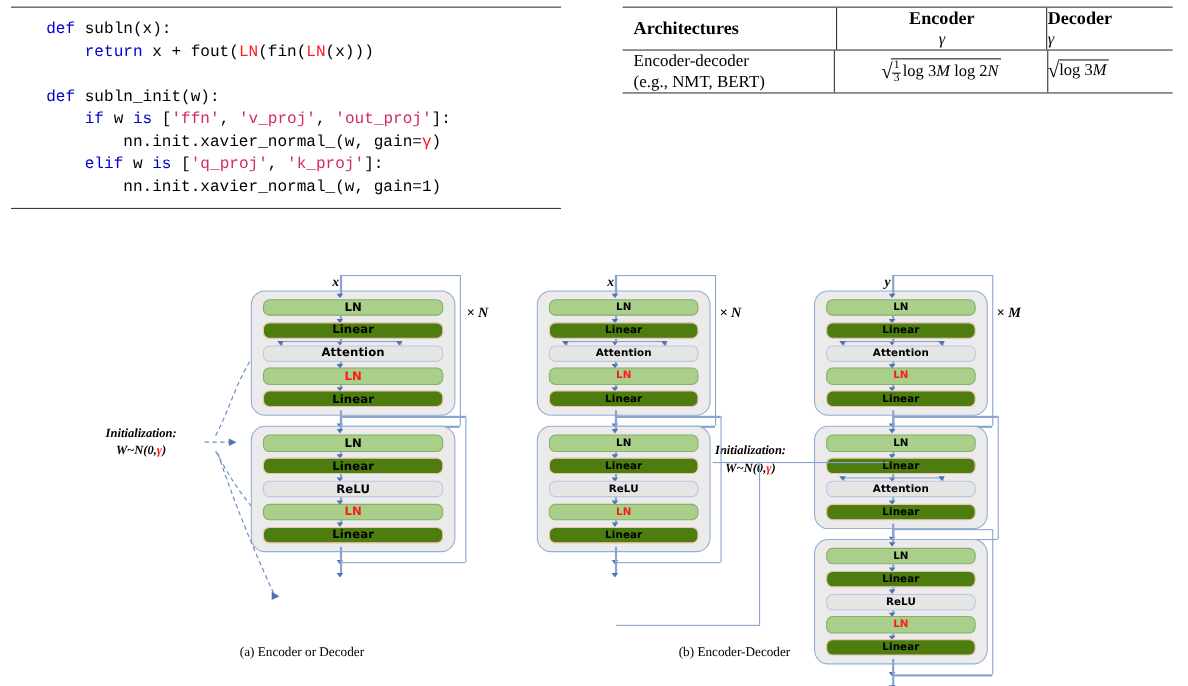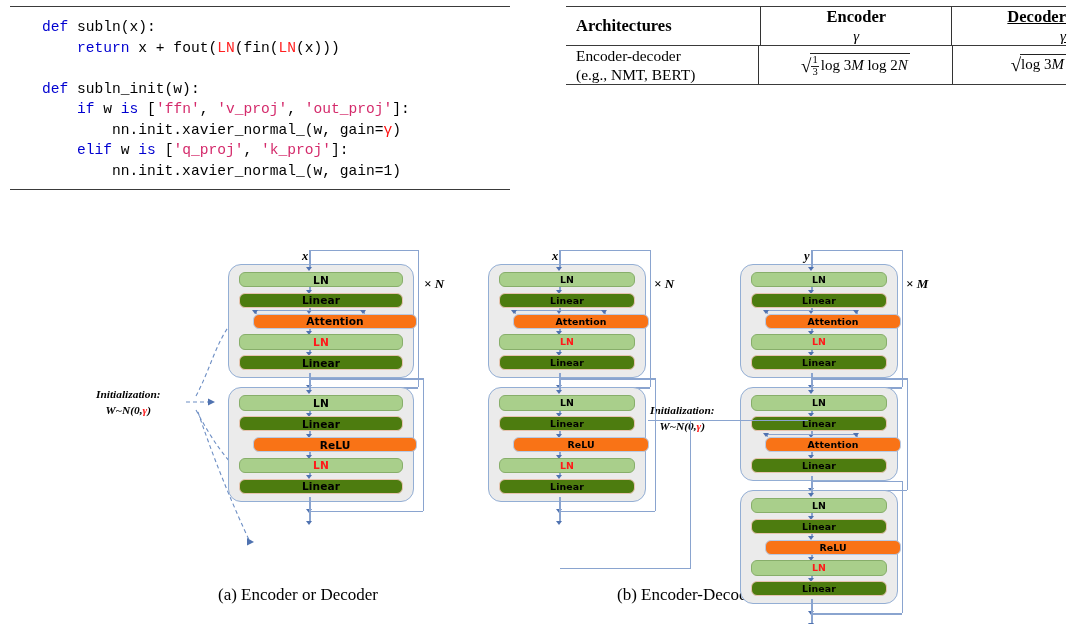--- a/index.html
+++ b/index.html
@@ -36,21 +36,21 @@
   }
   table.arch{
     border-collapse:collapse;
     width:100%;
     font-size:15.4px;
   }
   table.arch td{ padding:0; vertical-align:middle; }
   .hdr-row td{ padding:5px 0 6px 0; }
   .col-arch{ width:188px; padding-left:10px !important; }
   .col-enc{ width:196px; text-align:center; border-left:1.1px solid #333; }
-  .col-dec{ width:116px; text-align:right; border-left:1.1px solid #333;text-decoration:underline; }
+  .col-dec{ width:116px; text-align:left; border-left:1.1px solid #333; }
   .hdr-name{ font-weight:bold; font-size:16.5px; }
   .hdr-sub{ font-size:15px; font-style:italic; font-family:"Liberation Serif",serif;}
   .body-row td{ padding:2px 0; }
   .body-row .col-arch{ line-height:19px; }
   .archname{ display:block; }
   .dash{ font-size:15px; }
 
   
   .mathi{ font-style:italic; }
   .sqrt{ display:inline-block; white-space:nowrap; position:relative; font-size:15px;}
@@ -91,21 +91,21 @@
     border:1.1px solid #9db6d6;
     font-family:"DejaVu Sans","Liberation Sans",sans-serif;
     font-weight:bold;
     text-align:center;
     color:#000;
     display:flex; align-items:center; justify-content:center;
     letter-spacing:0.1px;
   }
   .blk.ln{ background:#a9cf8b; border-color:#87ae6a; }
   .blk.lin{ background:#4d7c0f; border-color:#e7c3b0; }
-  .blk.act{ background:#f97316; border-color:#b7c9e4;margin-left:14px; }
+  .blk.act{ background:#e5e5e5; border-color:#b7c9e4; }
   .blk .redtxt{ color:#ff1a1a; }
 
   
   .vline{ position:absolute; background:#8aa4cf; width:1.3px; }
   .hline{ position:absolute; background:#8aa4cf; height:1.3px; }
   .arw{ position:absolute; width:0;height:0;
         border-left:3.2px solid transparent; border-right:3.2px solid transparent;
         border-top:4.4px solid #4f72b0; }
 
   .lbl{
@@ -118,21 +118,21 @@
   .lbl.rep{ font-size:13px; }
   .init-note{
     position:absolute;
     font-family:"Liberation Serif",serif;
     font-style:italic; font-weight:bold; font-size:11.4px;
     line-height:16px; text-align:center; white-space:nowrap;
   }
   .init-note .g{ color:#ff1a1a; }
   .caption{
     position:absolute; font-family:"Liberation Serif",serif;
-    font-size:17px; white-space:nowrap;
+    font-size:12px; white-space:nowrap;
   }
   svg.dash-layer{ position:absolute; left:0; top:0; pointer-events:none; }
 </style>
 </head>
 <body>
 
 <div id="code-panel">
   <div class="rule"></div>
   <div id="code-body"><div><span class="kw">def </span><span>subln(x):</span></div><div><span>    </span><span class="kw">return </span><span>x + fout(</span><span class="fn-ln">LN</span><span>(fin(</span><span class="fn-ln">LN</span><span>(x)))</span></div><div>&nbsp;</div><div><span class="kw">def </span><span>subln_init(w):</span></div><div><span>    </span><span class="kw">if </span><span>w </span><span class="kw">is </span><span>[</span><span class="str">'ffn'</span><span>, </span><span class="str">'v_proj'</span><span>, </span><span class="str">'out_proj'</span><span>]:</span></div><div><span>        nn.init.xavier_normal_(w, gain=</span><span class="gam">γ</span><span>)</span></div><div><span>    </span><span class="kw">elif </span><span>w </span><span class="kw">is </span><span>[</span><span class="str">'q_proj'</span><span>, </span><span class="str">'k_proj'</span><span>]:</span></div><div><span>        nn.init.xavier_normal_(w, gain=1)</span></div></div>
   <div class="rule thin"></div>

